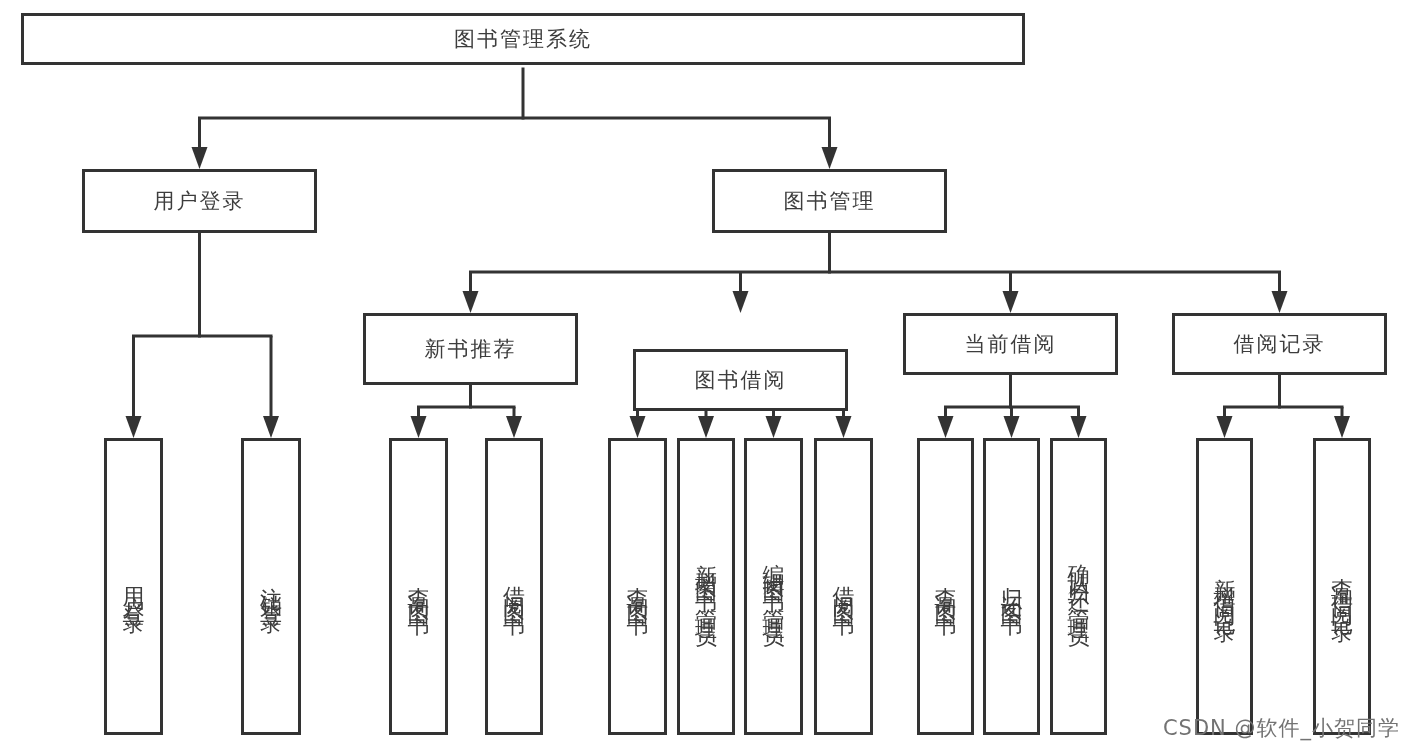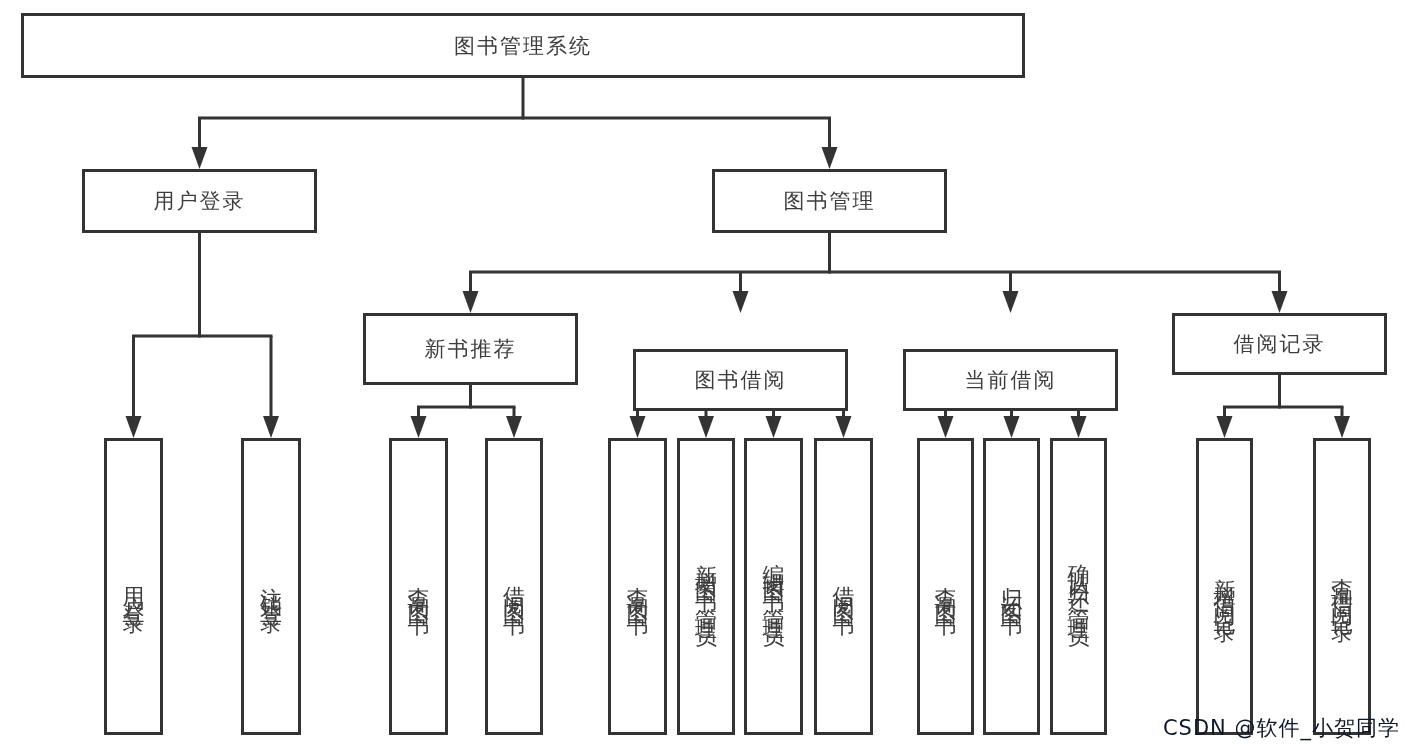--- a/index.html
+++ b/index.html
@@ -16,21 +16,21 @@
     display:flex;align-items:center;justify-content:center;
     color:#3d3d3d;font-size:21px;letter-spacing:2px;
   }
   .node.vert{letter-spacing:0;}
   .node.vert .vtext{
     writing-mode:vertical-rl;text-orientation:mixed;
     letter-spacing:9px;line-height:1;font-size:22px;
   }
   .watermark{
     position:absolute;z-index:3;right:5px;bottom:5px;
-    color:#0f172a;font-size:21px;letter-spacing:1px;
+    color:#737373;font-size:21px;letter-spacing:1px;
   }
 </style>
 </head>
 <body>
 
 <div id="stage">
 
   <svg class="wires" id="wires" viewBox="0 0 1405 747" xmlns="http://www.w3.org/2000/svg">
       <line x1="523" y1="69" x2="523" y2="118" stroke="#333333" stroke-width="3" stroke-linecap="square"></line>
       <line x1="199.5" y1="118" x2="829.5" y2="118" stroke="#333333" stroke-width="3" stroke-linecap="square"></line>
@@ -79,38 +79,38 @@
       <line x1="1011.5" y1="407" x2="1011.5" y2="420" stroke="#333333" stroke-width="3"></line>
       <polygon points="1003.5,416 1019.5,416 1011.5,438" fill="#333333"></polygon>
       <line x1="1078.5" y1="407" x2="1078.5" y2="420" stroke="#333333" stroke-width="3"></line>
       <polygon points="1070.5,416 1086.5,416 1078.5,438" fill="#333333"></polygon>
       <line x1="1224.5" y1="407" x2="1224.5" y2="420" stroke="#333333" stroke-width="3"></line>
       <polygon points="1216.5,416 1232.5,416 1224.5,438" fill="#333333"></polygon>
       <line x1="1342" y1="407" x2="1342" y2="420" stroke="#333333" stroke-width="3"></line>
       <polygon points="1334,416 1350,416 1342,438" fill="#333333"></polygon>
     </svg>
 
-  <div class="node" style="left:21px;top:13px;width:1004px;height:65px;">
+  <div class="node" style="left:21px;top:13px;width:1004px;height:52px;">
     <span>图书管理系统</span>
   </div>
 
   <div class="node" style="left:82px;top:169px;width:235px;height:64px;">
     <span>用户登录</span>
   </div>
   <div class="node" style="left:712px;top:169px;width:235px;height:64px;">
     <span>图书管理</span>
   </div>
 
   <div class="node" style="left:363px;top:313px;width:215px;height:72px;">
     <span>新书推荐</span>
   </div>
   <div class="node" style="left:633px;top:313px;width:215px;height:62px;margin-top:36px;">
     <span>图书借阅</span>
   </div>
-  <div class="node" style="left:903px;top:313px;width:215px;height:62px;margin-top:36px;">
+  <div class="node" style="left:903px;top:313px;width:215px;height:62px;">
     <span>当前借阅</span>
   </div>
   <div class="node" style="left:1172px;top:313px;width:215px;height:62px;">
     <span>借阅记录</span>
   </div>
 
   <div class="node vert" style="left:104px;top:438px;width:59px;height:297px;">
     <span class="vtext">用户登录</span>
   </div>
   <div class="node vert" style="left:241px;top:438px;width:60px;height:297px;">

